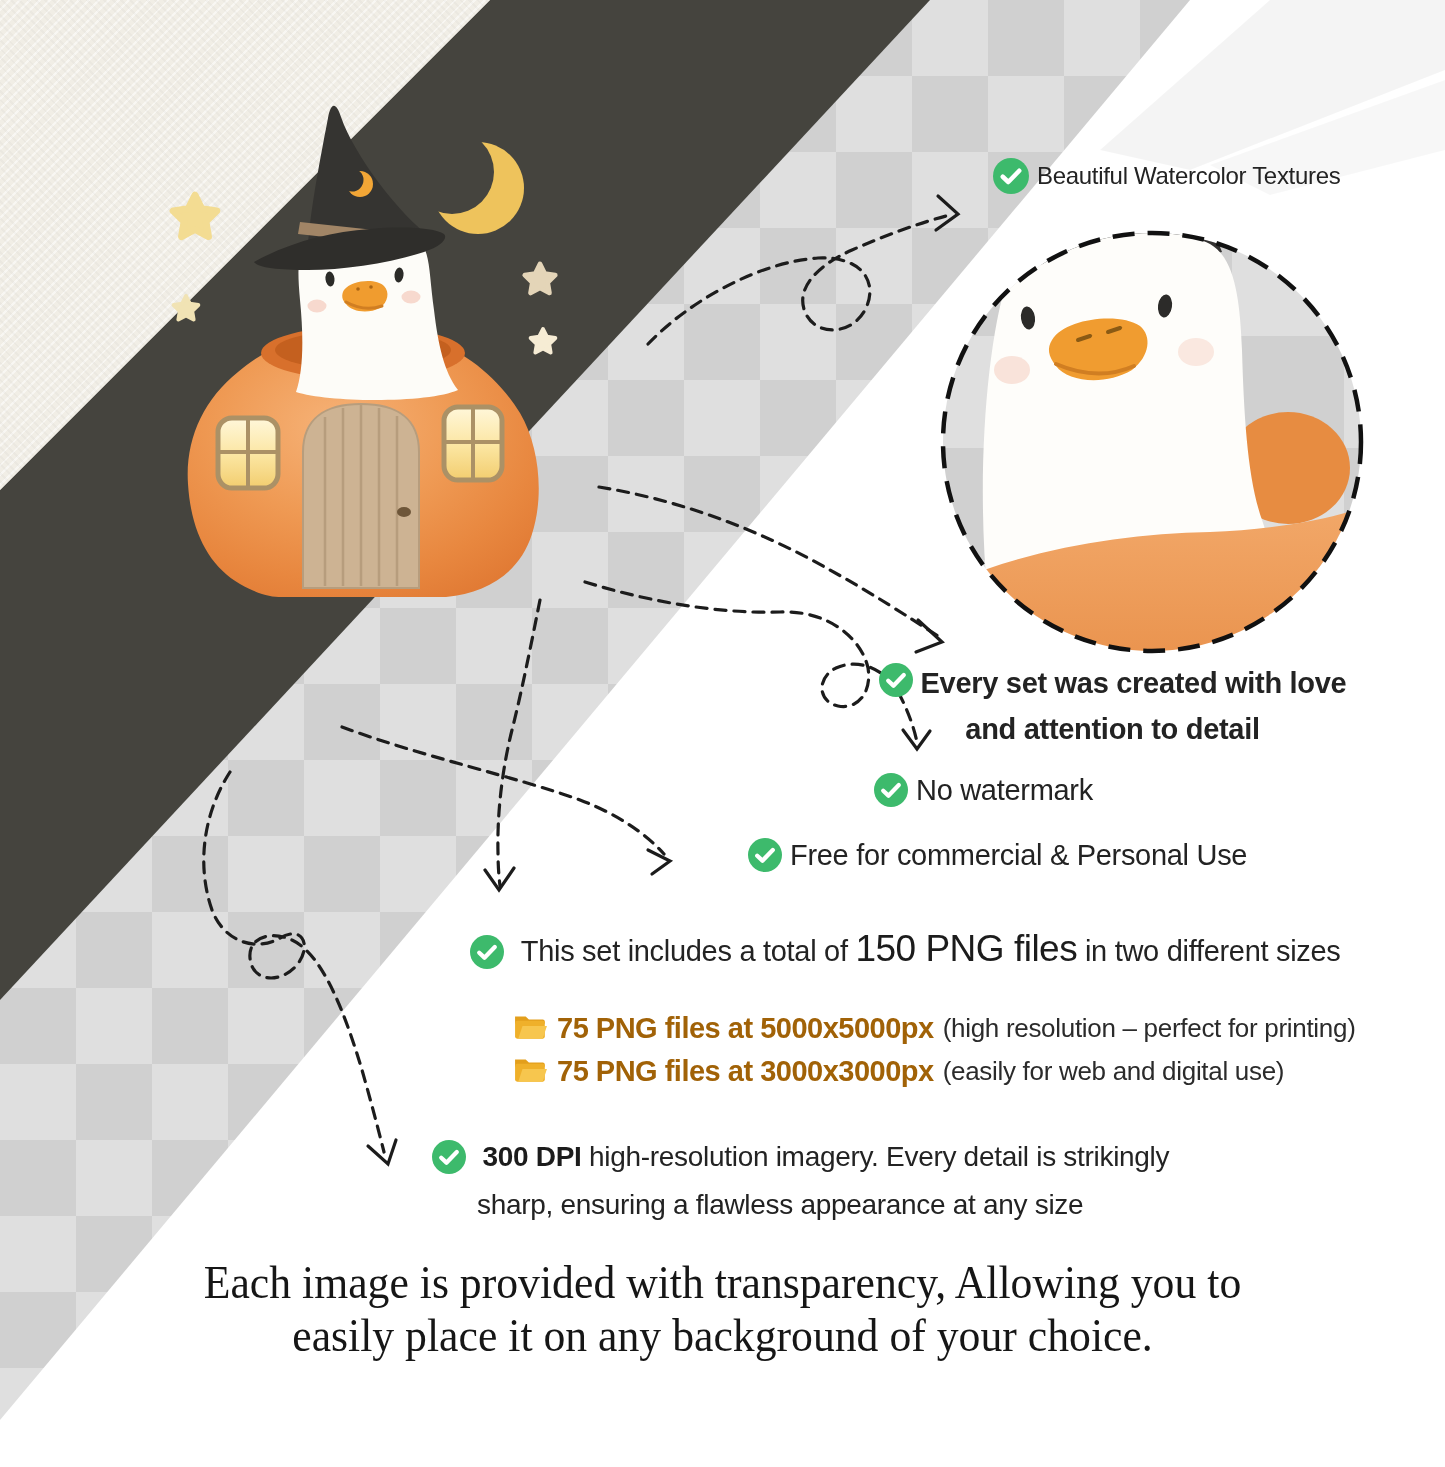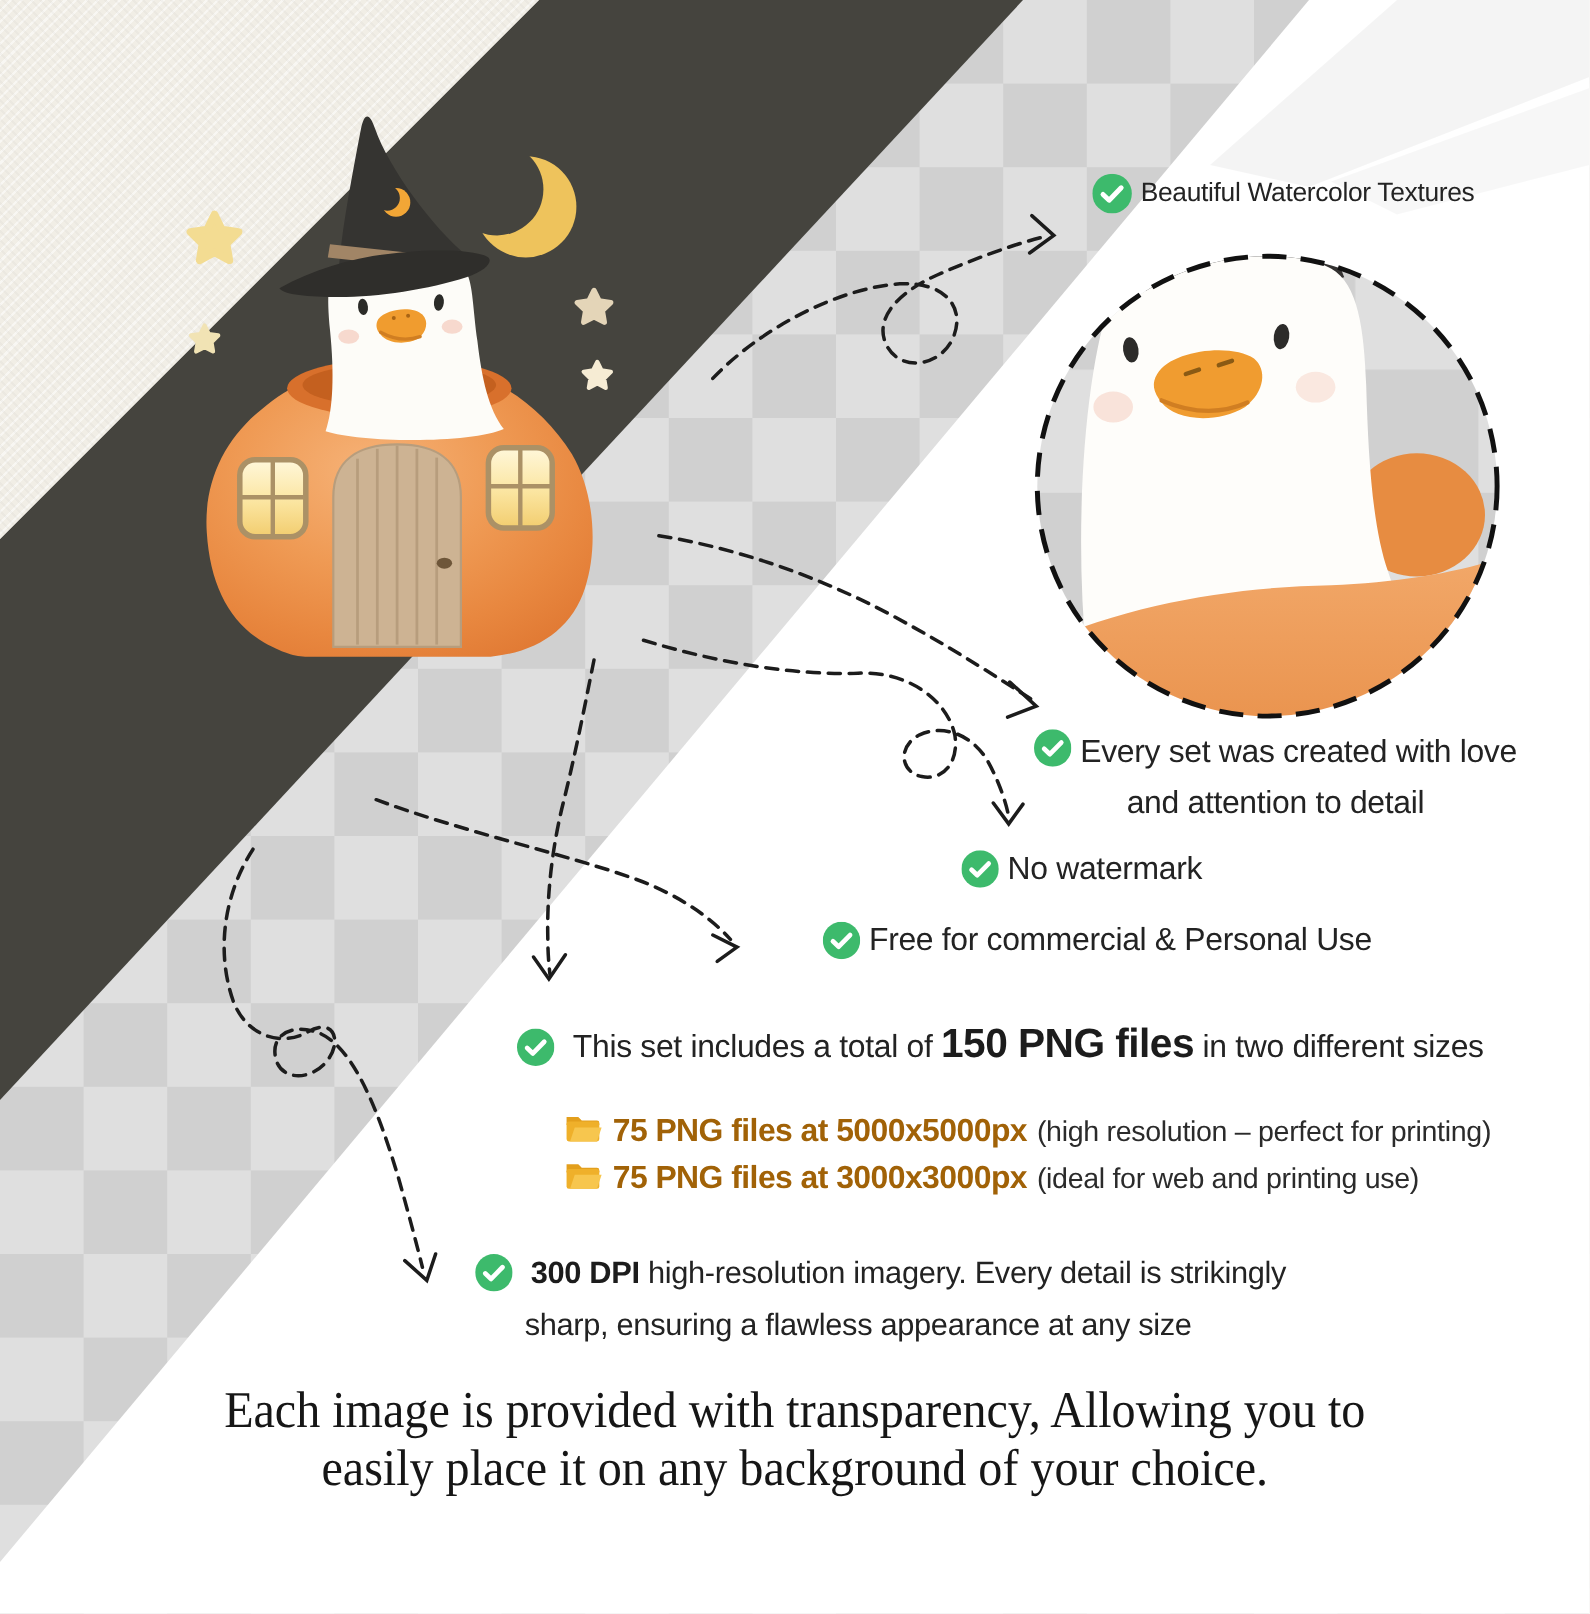--- a/index.html
+++ b/index.html
@@ -21,21 +21,21 @@
   svg.overlay{position:absolute;left:0;top:0;}
   
   .feat{position:absolute;display:flex;align-items:center;gap:8px;font-size:29px;
         letter-spacing:-.3px;color:#232323;white-space:nowrap;}
   .feat .check{flex:0 0 auto;display:inline-flex;}
   .feat-center{position:absolute;text-align:center;font-size:29px;letter-spacing:-.3px;color:#232323;}
   .feat-center .l1{display:flex;align-items:center;justify-content:center;gap:8px;white-space:nowrap;}
   .feat-center .l2{display:block;margin-top:9px;white-space:nowrap;}
   .includes{position:absolute;left:470px;top:928px;font-size:29px;letter-spacing:-.3px;color:#232323;}
   .includes .check{vertical-align:-8px;margin-right:9px;}
-  .includes .hl{font-weight:bold;font-size:37px;letter-spacing:-.5px;color:#1c1c1c;}
+  .includes .hl{font-weight:normal;font-size:37px;letter-spacing:-.5px;color:#1c1c1c;}
   .includes .l2{margin:9px 0 0 44px;}
   .folder-row{position:absolute;display:flex;align-items:center;gap:9px;white-space:nowrap;}
   .folder-row .b{font-weight:bold;font-size:29px;letter-spacing:-.5px;color:#a16207;}
   .folder-row .n{font-size:26px;color:#2b2b2b;letter-spacing:-.3px;}
   .dpi{position:absolute;left:432px;top:1140px;font-size:28px;letter-spacing:-.3px;color:#232323;}
   .dpi .check{vertical-align:-8px;margin-right:9px;}
   .dpi b{color:#1c1c1c;}
   .dpi .l2{margin:8px 0 0 45px;}
   .footer{position:absolute;left:0;top:1256px;width:1445px;text-align:center;
           font-family:"Liberation Serif",serif;font-size:47px;line-height:1.12;color:#161616;
@@ -225,21 +225,21 @@
   <div class="feat" style="left:993px;top:158px;font-size:24px;">
     <span class="check">
       <svg width="36" height="36" viewBox="0 0 24 24">
           <circle cx="12" cy="12" r="12" fill="#3dba6c"></circle>
       <path d="M6.5 12.5 L10.2 16 L17.5 8.5" stroke="#fff" stroke-width="3" fill="none" stroke-linecap="round" stroke-linejoin="round"></path>
         </svg>
     </span>
     <span>Beautiful Watercolor Textures</span>
   </div>
 
-  <div class="feat-center" style="left:922px;top:663px;width:475px;">
+  <div class="feat-center" style="left:875px;top:663px;width:475px;font-weight:bold;">
     <span class="l1">
       <span class="check">
         <svg width="34" height="34" viewBox="0 0 24 24">
             <circle cx="12" cy="12" r="12" fill="#3dba6c"></circle>
         <path d="M6.5 12.5 L10.2 16 L17.5 8.5" stroke="#fff" stroke-width="3" fill="none" stroke-linecap="round" stroke-linejoin="round"></path>
           </svg>
       </span>
       <span>Every set was created with love</span>
     </span>
     <span class="l2">and attention to detail</span>
@@ -289,21 +289,21 @@
   </div>
   <div class="folder-row" style="left:514px;top:1055px;">
     <span>
       <svg width="34" height="28" viewBox="0 0 32 26">
           <path d="M1 3 h10 l3 3 h13 a2 2 0 0 1 2 2 v2 H1 Z" fill="#e39f1c"></path>
       <rect x="1" y="7" width="28" height="17" rx="2" fill="#efb02a"></rect>
       <path d="M4 24 L8 12 h23 L27 24 Z" fill="#f7c64e"></path>
         </svg>
     </span>
     <span class="b">75 PNG files at 3000x3000px</span>
-    <span class="n">(ideal for web and printing use)</span>
+    <span class="n">(easily for web and digital use)</span>
   </div>
 
   <div class="dpi">
     <div>
       <span class="check">
         <svg width="34" height="34" viewBox="0 0 24 24">
             <circle cx="12" cy="12" r="12" fill="#3dba6c"></circle>
         <path d="M6.5 12.5 L10.2 16 L17.5 8.5" stroke="#fff" stroke-width="3" fill="none" stroke-linecap="round" stroke-linejoin="round"></path>
           </svg>
       </span><b>300 DPI</b><span> high-resolution imagery. Every detail is strikingly</span>

